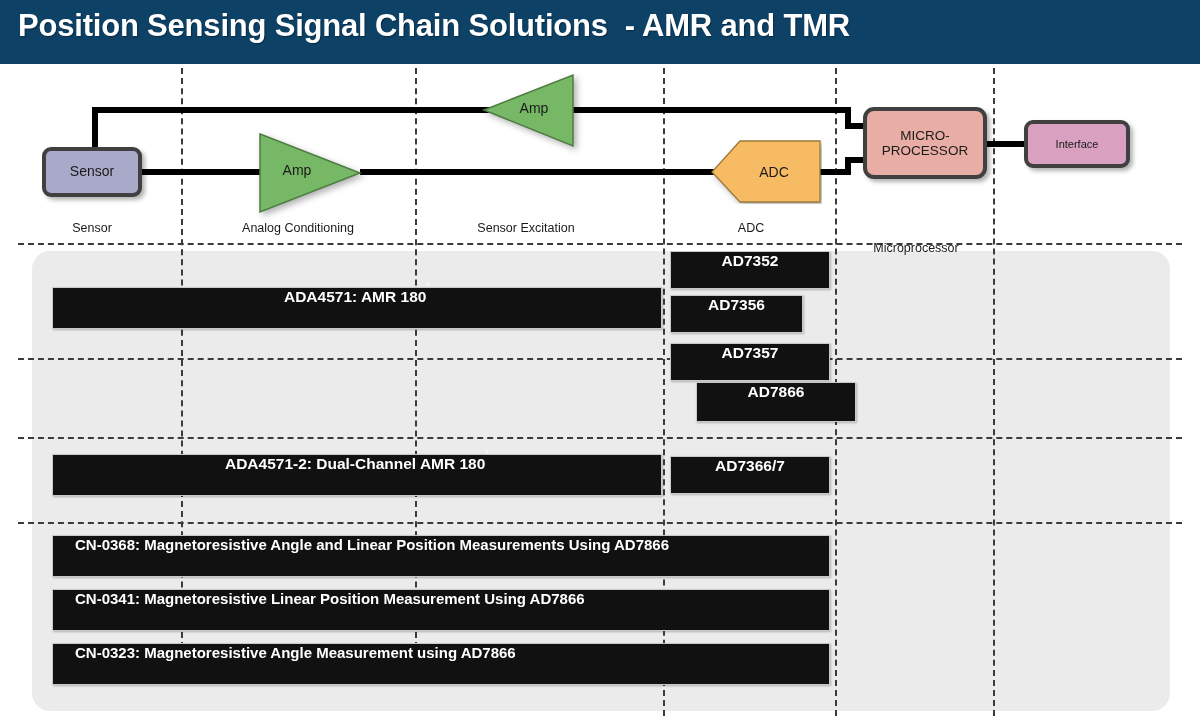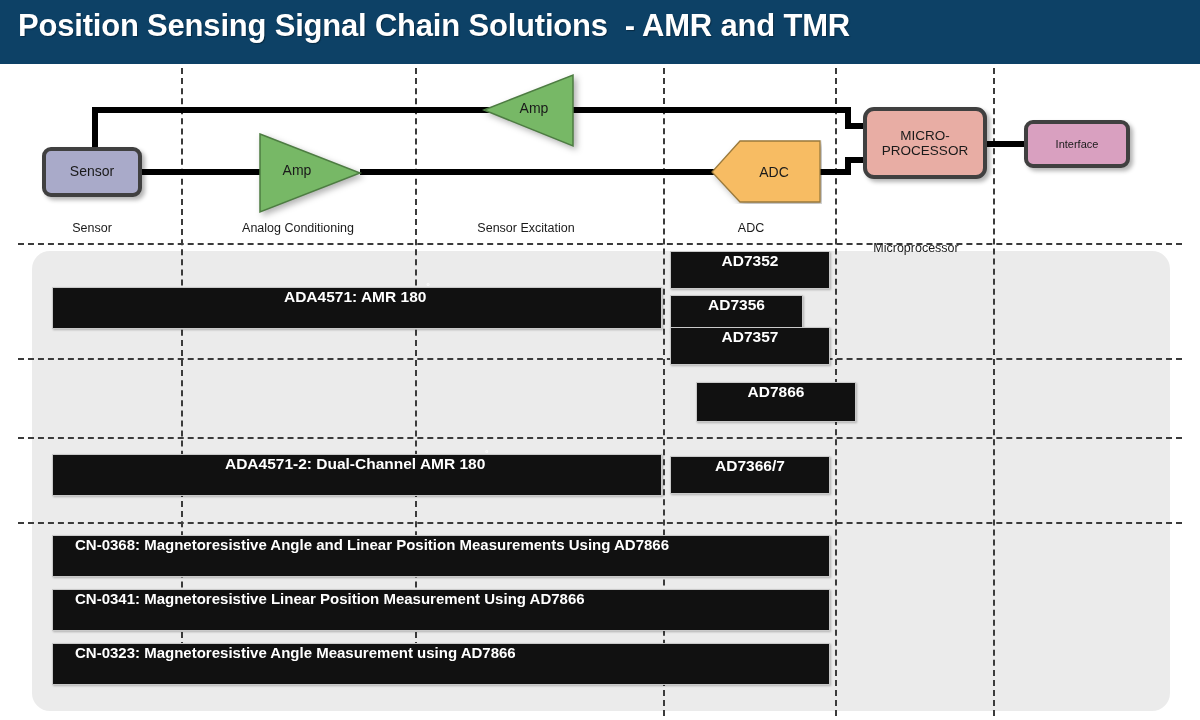--- a/index.html
+++ b/index.html
@@ -196,21 +196,21 @@
   <div class="bar center" style="left:52px;top:223px;width:610px;height:42px;">
     <span class="bar-part">ADA4571: AMR 180</span>
       <span class="deg">˚</span>
   </div>
   <div class="bar center" style="left:670px;top:187px;width:160px;height:38px;">
     <span class="bar-part">AD7352</span>
   </div>
   <div class="bar center" style="left:670px;top:231px;width:133px;height:38px;">
     <span class="bar-part">AD7356</span>
   </div>
-  <div class="bar center" style="left:670px;top:263px;width:160px;height:38px;">
+  <div class="bar center" style="left:670px;top:279px;width:160px;height:38px;">
     <span class="bar-part">AD7357</span>
   </div>
 
   <div class="bar center" style="left:696px;top:318px;width:160px;height:40px;">
     <span class="bar-part">AD7866</span>
   </div>
 
   <div class="bar center" style="left:52px;top:390px;width:610px;height:42px;">
     <span class="bar-part">ADA4571-2:  Dual-Channel AMR 180</span>
       <span class="deg">˚</span>

